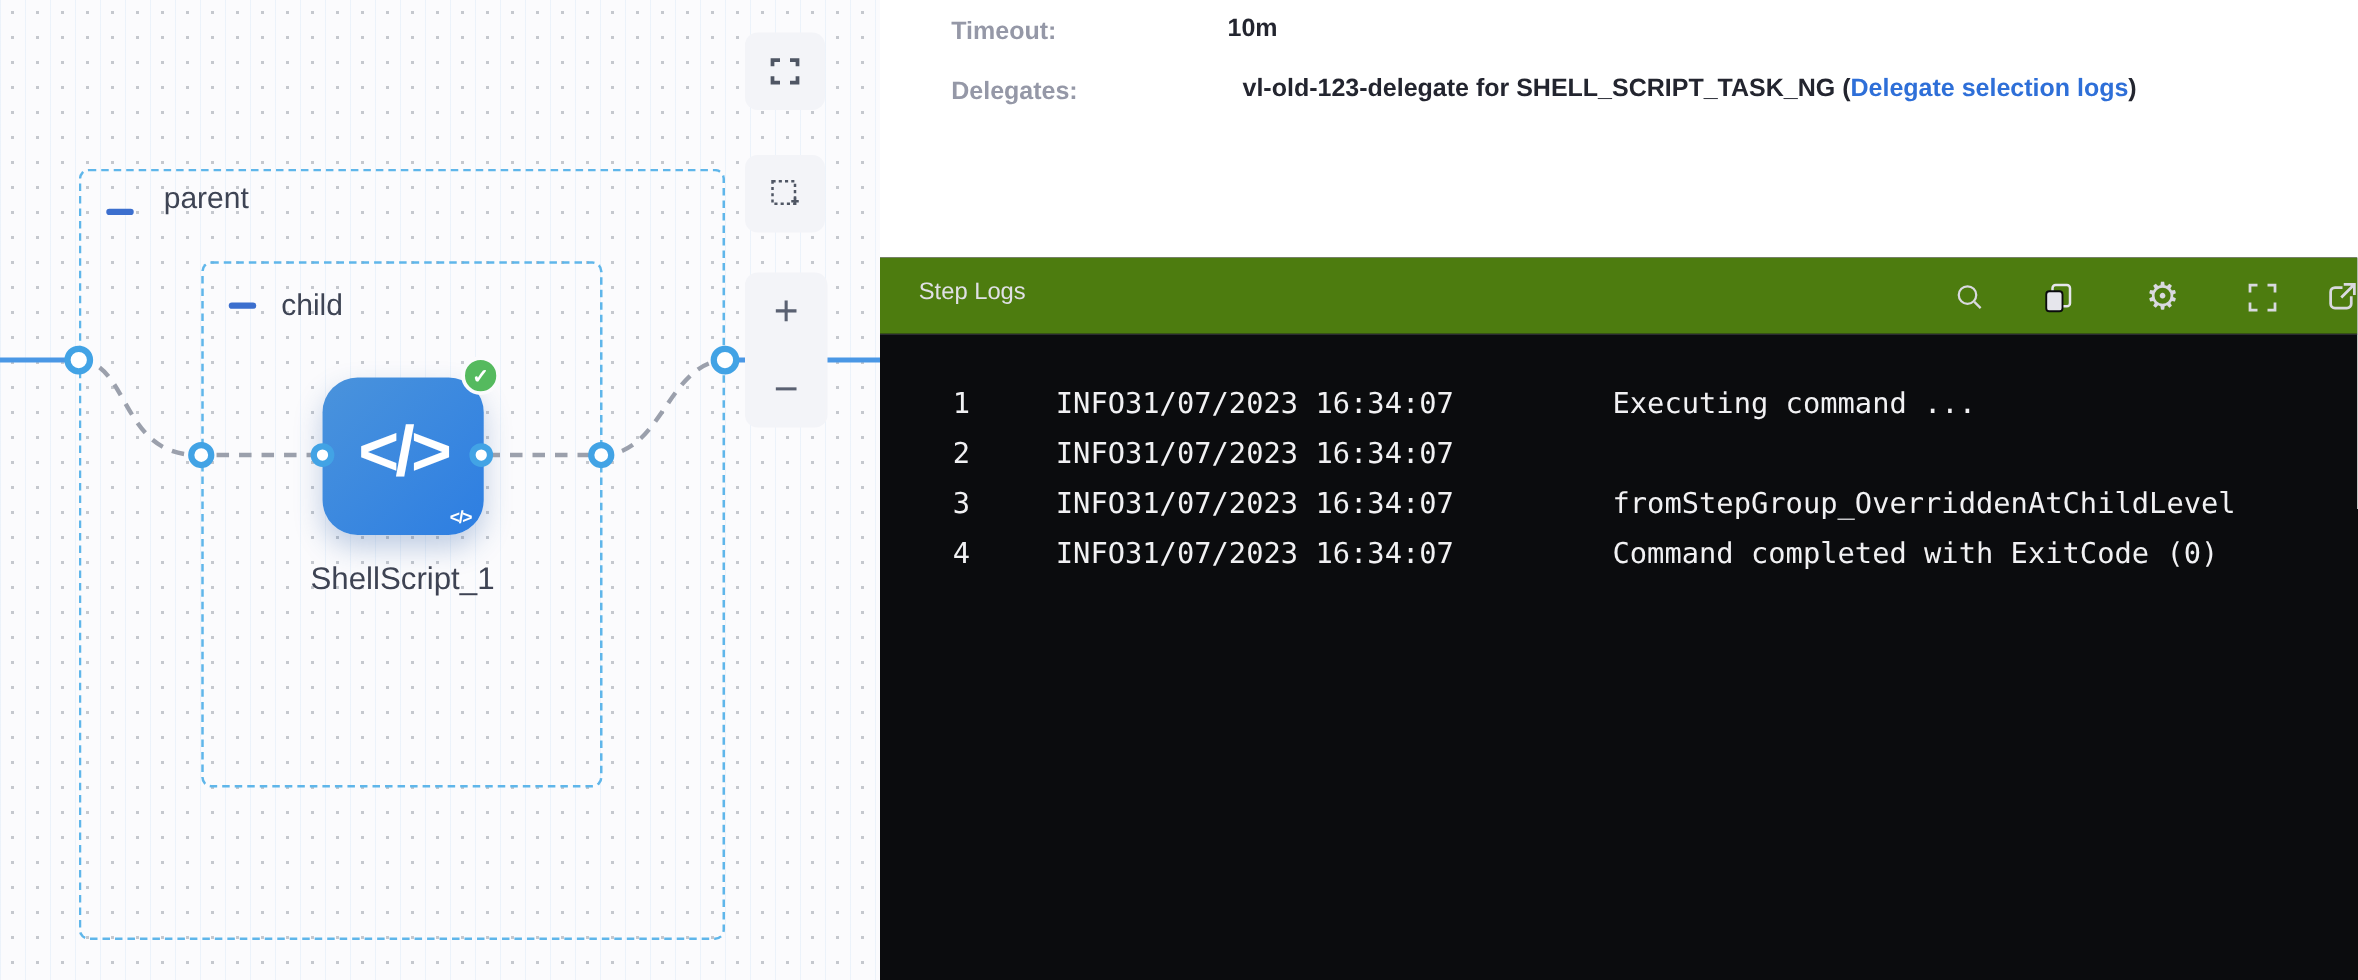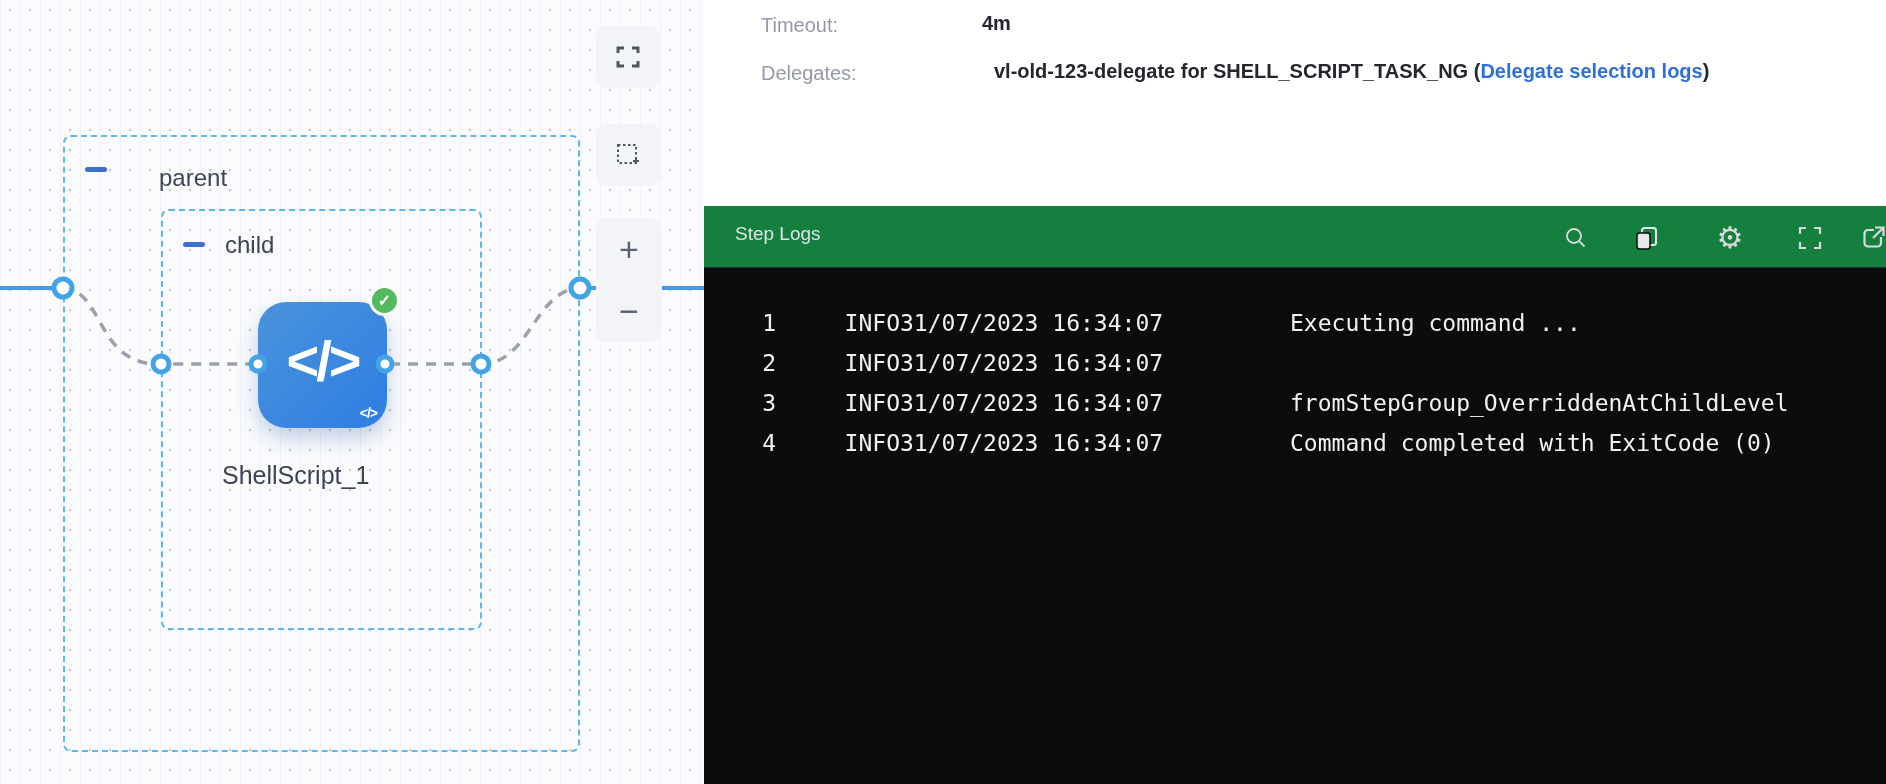--- a/index.html
+++ b/index.html
@@ -30,47 +30,47 @@
           background:linear-gradient(135deg,#4a93dc 0%,#2d7ee2 100%);
           box-shadow:0 10px 22px rgba(40,90,160,0.28); z-index:3; }
   #node-glyph { position:absolute; left:0; top:0; right:0; bottom:10px; display:flex;
           align-items:center; justify-content:center; color:#fff; font-weight:700;
           font-size:56px; letter-spacing:-3px; }
   #node-glyph-small { position:absolute; right:10px; bottom:7px; color:#fff; font-weight:700;
           font-size:14px; letter-spacing:-1px; }
   #status-badge { position:absolute; top:-17px; right:-13px; width:31px; height:31px; border-radius:50%;
           background:#55ba5e; border:3px solid #fbfbfd; color:#fff; display:flex;
           align-items:center; justify-content:center; font-size:16px; font-weight:700; z-index:6; }
-  #node-label { position:absolute; left:222px; top:449px; width:200px; text-align:left;
-          font-size:25px; color:#3e4353; z-index:3;margin-top:12px; }
+  #node-label { position:absolute; left:222px; top:449px; width:200px; text-align:center;
+          font-size:25px; color:#3e4353; z-index:3; }
 
   .canvas-btn { position:absolute; left:596px; width:64px; background:#f3f4f8; border-radius:10px;
           display:flex; align-items:center; justify-content:center; z-index:4; }
   #fullscreen-btn { top:26px;  height:62px; }
   #marquee-btn    { top:124px; height:62px; }
   #zoom-panel     { position:absolute; left:596px; top:218px; width:66px; height:124px;
           background:#f3f4f8; border-radius:10px; z-index:4; display:flex; flex-direction:column; }
   .zoom-btn { flex:1; display:flex; align-items:center; justify-content:center;
           font-size:34px; font-weight:300; color:#5a6172; }
 
   
   #details { position:absolute; left:704px; top:0; width:1182px; height:206px; background:#ffffff; }
-  .detail-label { position:absolute; left:57px; font-size:20px; color:#9598a7; font-weight:400; }
+  .detail-label { position:absolute; left:57px; font-size:20px; color:#9598a7; font-weight:700; }
   .detail-value { position:absolute; left:278px; font-size:20px; color:#23252f; font-weight:700; }
   #delegates-value { white-space:nowrap;margin-left:12px; }
   #delegate-link { color:#2e6fd8; font-weight:600; cursor:pointer; }
   #view-delegate-logs-btn { position:absolute; left:278px; top:103px; width:418px; height:45px;
           border:2px solid #2e6fd8; border-radius:8px; background:#fff; color:#2e6fd8;
           font-size:22px; font-weight:600; display:flex; align-items:center; justify-content:center;
           font-family:"Liberation Sans", sans-serif; cursor:pointer; }
 
   
   #step-logs { position:absolute; left:704px; top:206px; width:1182px; height:578px;
           background:#0b0c0e; overflow:hidden; }
-  #step-logs-header { position:absolute; left:0; top:0; width:100%; height:61px; background:#15803d; }
+  #step-logs-header { position:absolute; left:0; top:0; width:100%; height:61px; background:#4d7c0f; }
   #step-logs-title { position:absolute; left:31px; top:17px; font-size:19px; color:#e0e0e6; font-weight:500; }
   .log-icon { position:absolute; top:17px; width:30px; height:30px; display:flex;
           align-items:center; justify-content:center; cursor:pointer; }
   #log-search-icon   { left:857px; }
   #log-copy-icon     { left:928px; }
   #log-settings-icon { left:1011px; font-size:30px; color:#d9d9df; line-height:30px;
           font-family:"DejaVu Sans", sans-serif; }
   #log-fullscreen-icon { left:1091px; }
   #log-external-icon { left:1154px; }
   #header-divider { position:absolute; left:0; top:61px; width:100%; height:1px; background:#2b2b30; }
@@ -90,21 +90,21 @@
 
   <div id="canvas">
 
     <div class="flow-line" style="left:0; width:63px;"></div>
     <div class="flow-line" style="left:580px; width:124px;"></div>
 
     <div id="parent-box" class="group-box"></div>
     <div id="child-box" class="group-box"></div>
 
     <div class="collapse-chip" style="left:85px; top:167px;"></div>
-    <div class="group-label" style="left:131px; top:164px;margin-left:28px;">parent</div>
+    <div class="group-label" style="left:131px; top:145px;">parent</div>
 
     <div class="collapse-chip" style="left:183px; top:242px;"></div>
     <div class="group-label" style="left:225px; top:231px;">child</div>
 
     <div id="node">
       <div id="node-glyph">&lt;/&gt;</div>
       <div id="node-glyph-small">&lt;/&gt;</div>
       <div id="status-badge">✓</div>
     </div>
     <div id="node-label">ShellScript_1</div>
@@ -139,21 +139,21 @@
     </div>
 
     <div id="zoom-panel">
       <div class="zoom-btn">+</div>
       <div class="zoom-btn">−</div>
     </div>
   </div>
 
   <div id="details">
     <div class="detail-label" style="top:14px;">Timeout:</div>
-    <div class="detail-value" style="top:12px;">4m</div>
+    <div class="detail-value" style="top:12px;">10m</div>
 
     <div class="detail-label" style="top:62px;">Delegates:</div>
     <div class="detail-value" id="delegates-value" style="top:60px;">
       <span>vl-old-123-delegate for SHELL_SCRIPT_TASK_NG (</span><span id="delegate-link">Delegate selection logs</span><span>)</span>
     </div>
 
   </div>
 
   <div id="step-logs">
     <div id="step-logs-header">

